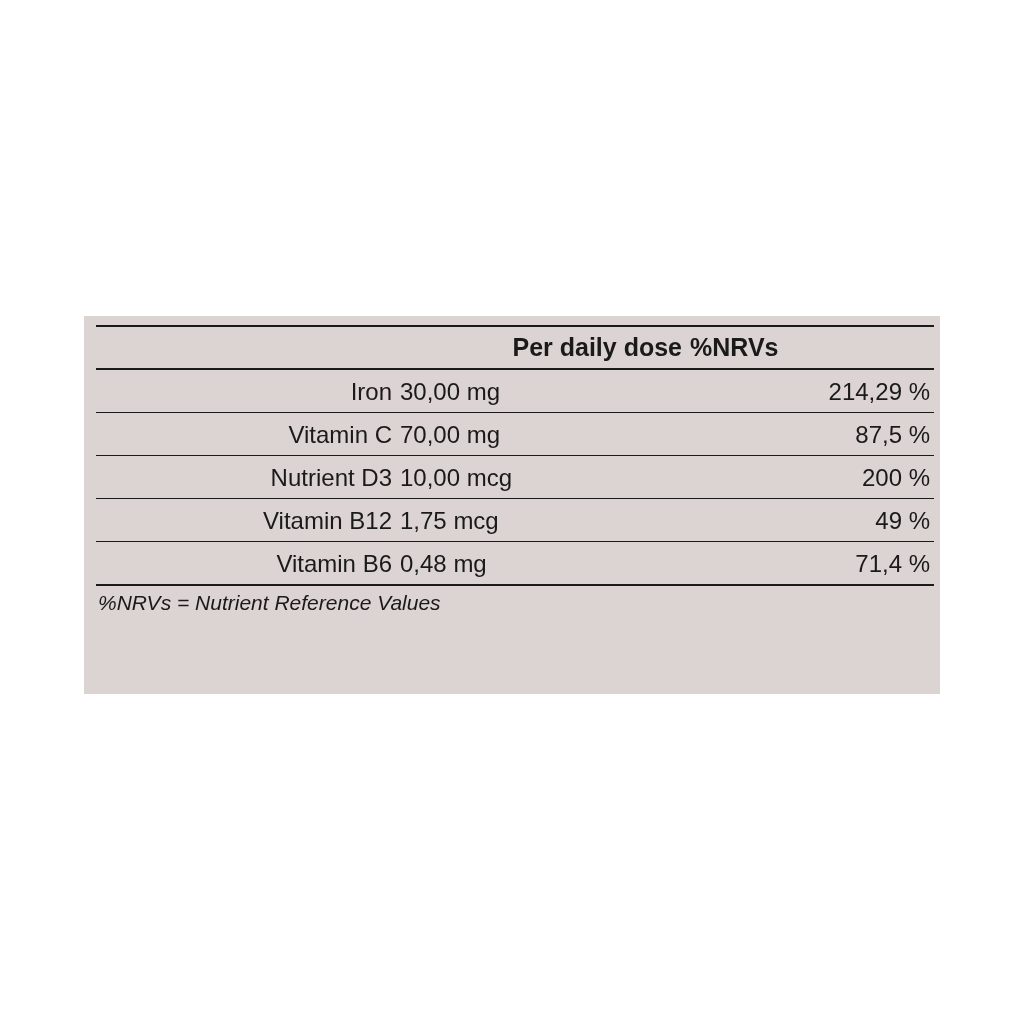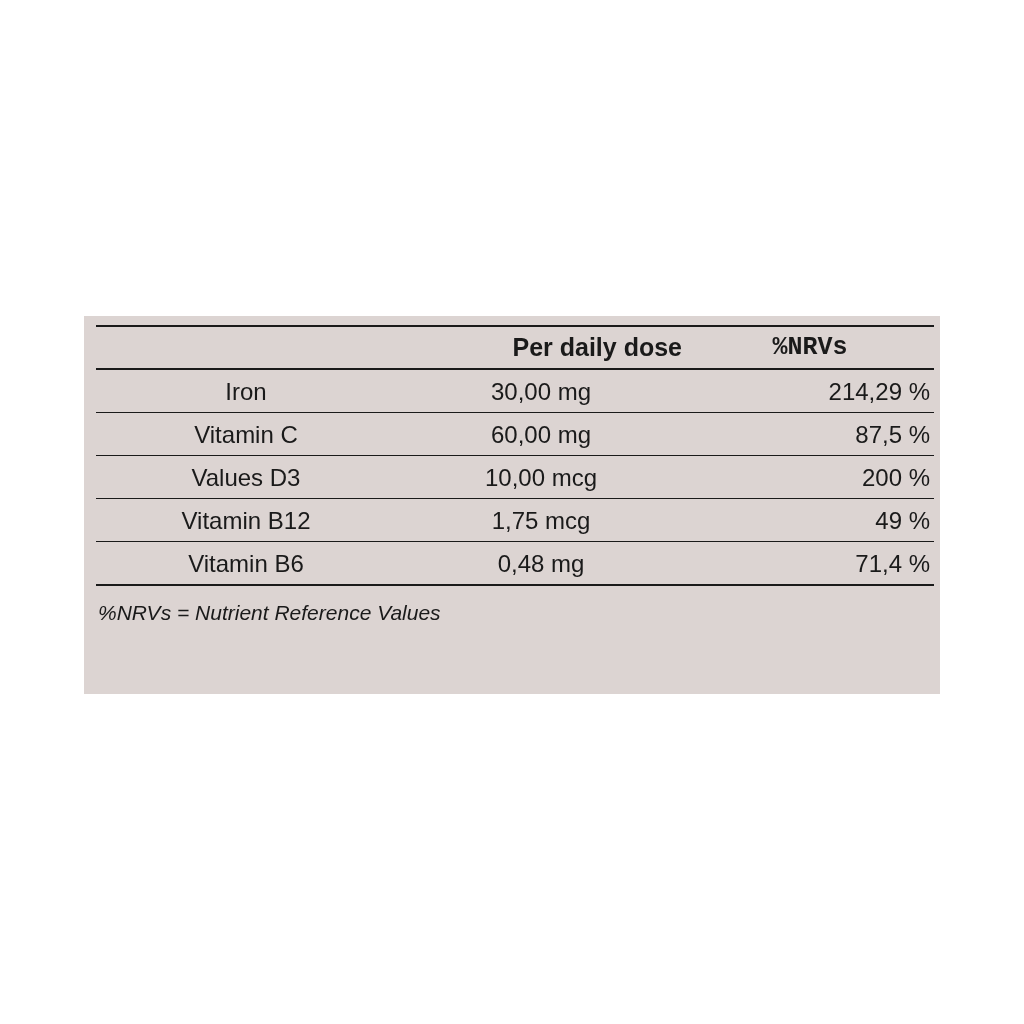--- a/index.html
+++ b/index.html
@@ -60,38 +60,38 @@
     font-weight: bold;
     font-size: 25px;
     border-top: 2.5px solid #1a1a1a;
     border-bottom: 2px solid #1a1a1a;
     padding-top: 6px;
     padding-bottom: 6px;
   }
 
   th.h-name { text-align: left; }
   th.h-dose { text-align: right; padding-right: 6px; }
-  th.h-nrv  { text-align: center; padding-right: 6px; font-family: Liberation Mono, monospace; }
+  th.h-nrv  { text-align: left; padding-right: 6px; }
 
   table.nutri tbody td {
     border-bottom: 1.5px solid #1a1a1a;
   }
   table.nutri tbody tr:last-child td {
     border-bottom: 2.5px solid #1a1a1a;
   }
 
-  td.t-name { text-align: center; }
-  td.t-dose { text-align: center; padding-right: 6px; }
+  td.t-name { text-align: right; }
+  td.t-dose { text-align: left; padding-right: 6px; }
   td.t-nrv  { text-align: right; padding-right: 6px; }
 
   .footnote {
     font-size: 21px;
     font-style: italic;
     color: #1a1a1a;
-    padding-top: 15px;
+    padding-top: 5px;
     padding-left: 2px;
   }
 </style>
 </head>
 <body>
 
 <div id="panel"></div>
 
 <div id="table-wrap">
 
@@ -110,25 +110,25 @@
       </tr>
     </thead>
     <tbody>
       <tr>
         <td class="t-name">Iron</td>
         <td class="t-dose">30,00 mg</td>
         <td class="t-nrv">214,29 %</td>
       </tr>
       <tr>
         <td class="t-name">Vitamin C</td>
-        <td class="t-dose">60,00 mg</td>
+        <td class="t-dose">70,00 mg</td>
         <td class="t-nrv">87,5 %</td>
       </tr>
       <tr>
-        <td class="t-name">Values D3</td>
+        <td class="t-name">Nutrient D3</td>
         <td class="t-dose">10,00 mcg</td>
         <td class="t-nrv">200 %</td>
       </tr>
       <tr>
         <td class="t-name">Vitamin B12</td>
         <td class="t-dose">1,75 mcg</td>
         <td class="t-nrv">49 %</td>
       </tr>
       <tr>
         <td class="t-name">Vitamin B6</td>

